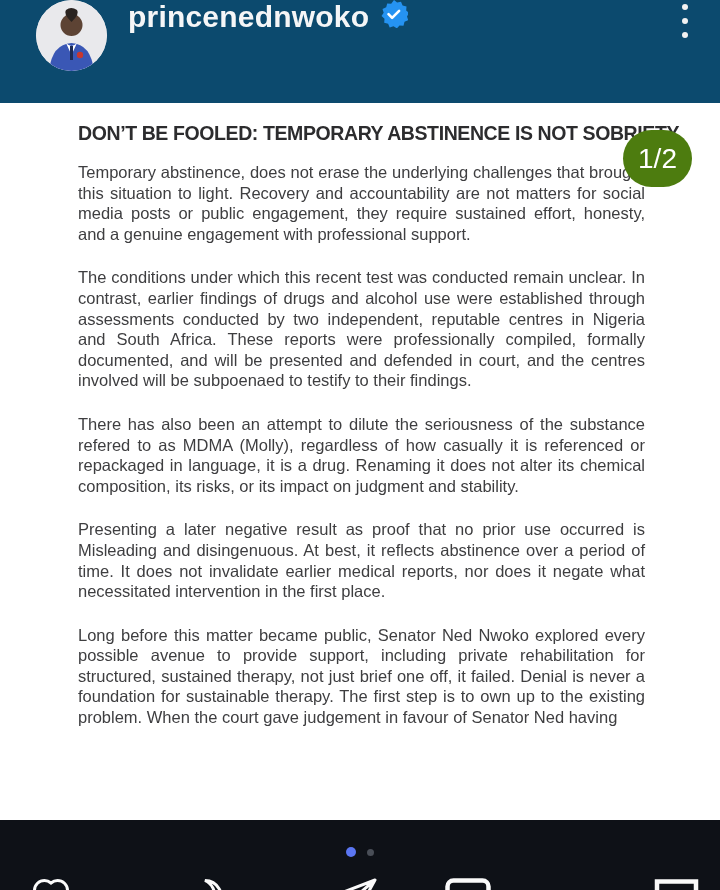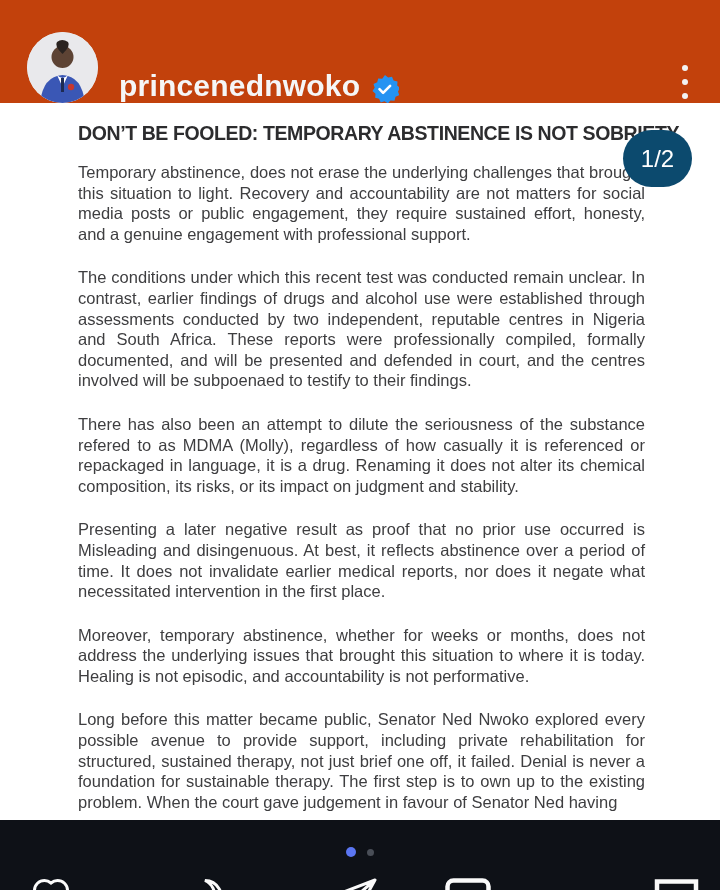--- a/index.html
+++ b/index.html
@@ -7,23 +7,23 @@
   body {
     position: relative;
     background: #0e1117;
     font-family: "Liberation Sans", "DejaVu Sans", sans-serif;
   }
 
   
   .post-header {
     position: absolute; top: 0; left: 0;
     width: 720px; height: 103px;
-    display: flex; align-items: flex-end;
-    padding: 0 26px 0 27px;
-    background: #c2410c;
+    display: flex; align-items: flex-start;
+    padding: 0 26px 0 36px;
+    background: #0c4a6e;
   }
   .avatar {
     width: 71px; height: 71px; border-radius: 50%;
     overflow: hidden; flex: 0 0 auto;
     background: #e9e9ec;
   }
   .avatar svg { display: block; }
   .username {
     margin-left: 21px;
     color: #f5f6f7;
@@ -64,25 +64,25 @@
     font-size: 16.5px;
     line-height: 20.6px;
     color: #3e3e40;
     text-align: justify;
     margin-bottom: 23px;
   }
   .page-badge {
     position: absolute;
     top: 27px; right: 28px;
     width: 69px; height: 57px;
-    background: #0c4a6e;
+    background: #4d7c0f;
     border-radius: 30px;
     display: flex; align-items: center; justify-content: center;
     color: #ffffff;
-    font-size: 24px;
+    font-size: 28px;
     z-index: 5;
   }
 
   
   .post-footer {
     position: absolute; top: 820px; left: 0;
     width: 720px; height: 70px;
     background: #0e1117;
   }
   .carousel-dots {
@@ -132,21 +132,20 @@
   </div>
 </div>
 
 <div class="post-image">
   <div class="page-badge">1/2</div>
   <div class="doc-title">DON’T BE FOOLED: TEMPORARY ABSTINENCE IS NOT SOBRIETY</div>
   <p class="doc-para">Temporary abstinence, does not erase the underlying challenges that brought this situation to light. Recovery and accountability are not matters for social media posts or public engagement, they require sustained effort, honesty, and a genuine engagement with professional support.</p>
   <p class="doc-para">The conditions under which this recent test was conducted remain unclear. In contrast, earlier findings of drugs and alcohol use were established through assessments conducted by two independent, reputable centres in Nigeria and South Africa. These reports were professionally compiled, formally documented, and will be presented and defended in court, and the centres involved will be subpoenaed to testify to their findings.</p>
   <p class="doc-para">There has also been an attempt to dilute the seriousness of the substance refered to as MDMA (Molly), regardless of how casually it is referenced or repackaged in language, it is a drug. Renaming it does not alter its chemical composition, its risks, or its impact on judgment and stability.</p>
   <p class="doc-para">Presenting a later negative result as proof that no prior use occurred is Misleading and disingenuous. At best, it reflects abstinence over a period of time. It does not invalidate earlier medical reports, nor does it negate what necessitated intervention in the first place.</p>
-  <p class="doc-para">Moreover, temporary abstinence, whether for weeks or months, does not address the underlying issues that brought this situation to where it is today. Healing is not episodic, and accountability is not performative.</p>
   <p class="doc-para">Long before this matter became public, Senator Ned Nwoko explored every possible avenue to provide support, including private rehabilitation for structured, sustained therapy, not just brief one off, it failed.  Denial is never a foundation for sustainable therapy. The first step is to own up to the existing problem. When the court gave  judgement in favour of Senator Ned having</p>
 </div>
 
 <div class="post-footer">
   <div class="carousel-dots">
     <span class="dot dot-active" style="background: rgb(91, 118, 242);"></span>
     <span class="dot dot-inactive" style="background: rgb(73, 78, 87);"></span>
   </div>
 
   <div class="action-icons">

